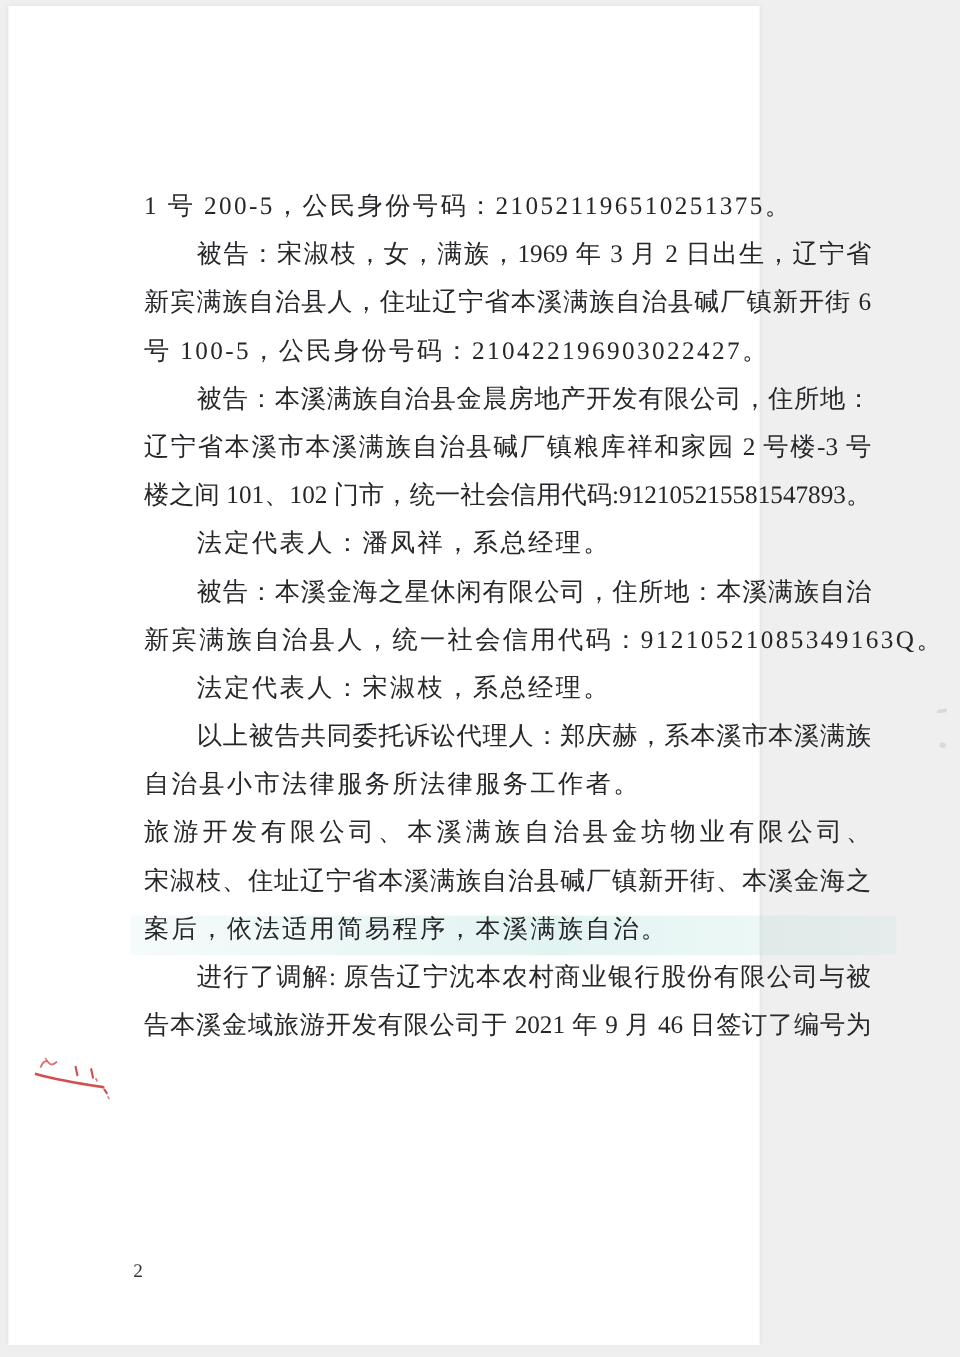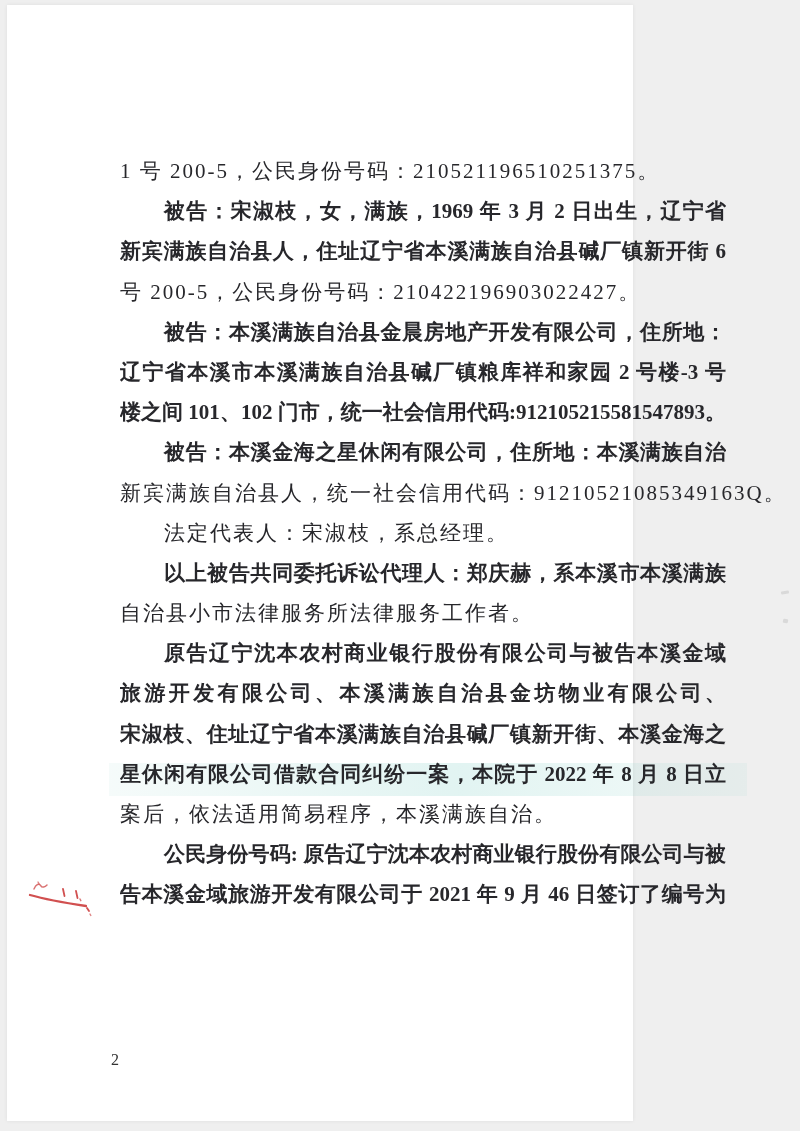--- a/index.html
+++ b/index.html
@@ -25,21 +25,21 @@
   .textblock{
     position:absolute;left:113px;top:146px;width:606px;
     font-size:21px;color:#27272b;
   }
   .ln{
     height:40.2px;line-height:40.2px;
     letter-spacing:2px;white-space:nowrap;
   }
   .ln.j{
     white-space:normal;letter-spacing:normal;word-break:keep-all;
-    text-align:justify;text-align-last:justify;overflow:hidden;font-weight:bold;
+    text-align:justify;text-align-last:justify;overflow:hidden;
   }
   .ln.ind{padding-left:44px;}
   .pagenum{
     position:absolute;left:104px;top:1046px;
     font-size:16px;color:#333;letter-spacing:0;
   }
   .red-mark{position:absolute;left:22px;top:874px;width:78px;height:46px;pointer-events:none;}
   .edge-artifact{position:absolute;background:#c6c6c6;opacity:.55;border-radius:1px;}
   .ea1{left:774px;top:586px;width:8px;height:3px;transform:rotate(-8deg);}
   .ea2{left:776px;top:614px;width:5px;height:4px;transform:rotate(12deg);}
@@ -48,35 +48,34 @@
 <body>
 
 <div class="paper">
 
   <div class="cyan-band"></div>
 
   <div class="textblock">
     <div class="ln">1 号 200-5，公民身份号码：210521196510251375。</div>
     <div class="ln j ind">被告：宋淑枝，女，满族，1969 年 3 月 2 日出生，辽宁省</div>
     <div class="ln j">新宾满族自治县人，住址辽宁省本溪满族自治县碱厂镇新开街 6</div>
-    <div class="ln">号 200-5，公民身份号码：210422196903022427。</div>
+    <div class="ln">号 100-5，公民身份号码：210422196903022427。</div>
     <div class="ln j ind">被告：本溪满族自治县金晨房地产开发有限公司，住所地：</div>
     <div class="ln j">辽宁省本溪市本溪满族自治县碱厂镇粮库祥和家园 2 号楼-3 号</div>
     <div class="ln j">楼之间 101、102 门市，统一社会信用代码:912105215581547893。</div>
+    <div class="ln ind">法定代表人：潘凤祥，系总经理。</div>
     <div class="ln j ind">被告：本溪金海之星休闲有限公司，住所地：本溪满族自治</div>
     <div class="ln">新宾满族自治县人，统一社会信用代码：91210521085349163Q。</div>
     <div class="ln ind">法定代表人：宋淑枝，系总经理。</div>
     <div class="ln j ind">以上被告共同委托诉讼代理人：郑庆赫，系本溪市本溪满族</div>
     <div class="ln">自治县小市法律服务所法律服务工作者。</div>
-    <div class="ln j ind">原告辽宁沈本农村商业银行股份有限公司与被告本溪金域</div>
     <div class="ln j">旅游开发有限公司、本溪满族自治县金坊物业有限公司、潘凤祥、</div>
     <div class="ln j">宋淑枝、住址辽宁省本溪满族自治县碱厂镇新开街、本溪金海之</div>
-    <div class="ln j">星休闲有限公司借款合同纠纷一案，本院于 2022 年 8 月 8 日立</div>
     <div class="ln">案后，依法适用简易程序，本溪满族自治。</div>
-    <div class="ln j ind">公民身份号码: 原告辽宁沈本农村商业银行股份有限公司与被</div>
+    <div class="ln j ind">进行了调解: 原告辽宁沈本农村商业银行股份有限公司与被</div>
     <div class="ln j">告本溪金域旅游开发有限公司于 2021 年 9 月 46 日签订了编号为</div>
   </div>
 
   <div class="pagenum">2</div>
 
   <div class="edge-artifact ea1"></div>
   <div class="edge-artifact ea2"></div>
 </div>
 
 <svg class="red-mark" viewBox="0 0 78 46" xmlns="http://www.w3.org/2000/svg">

